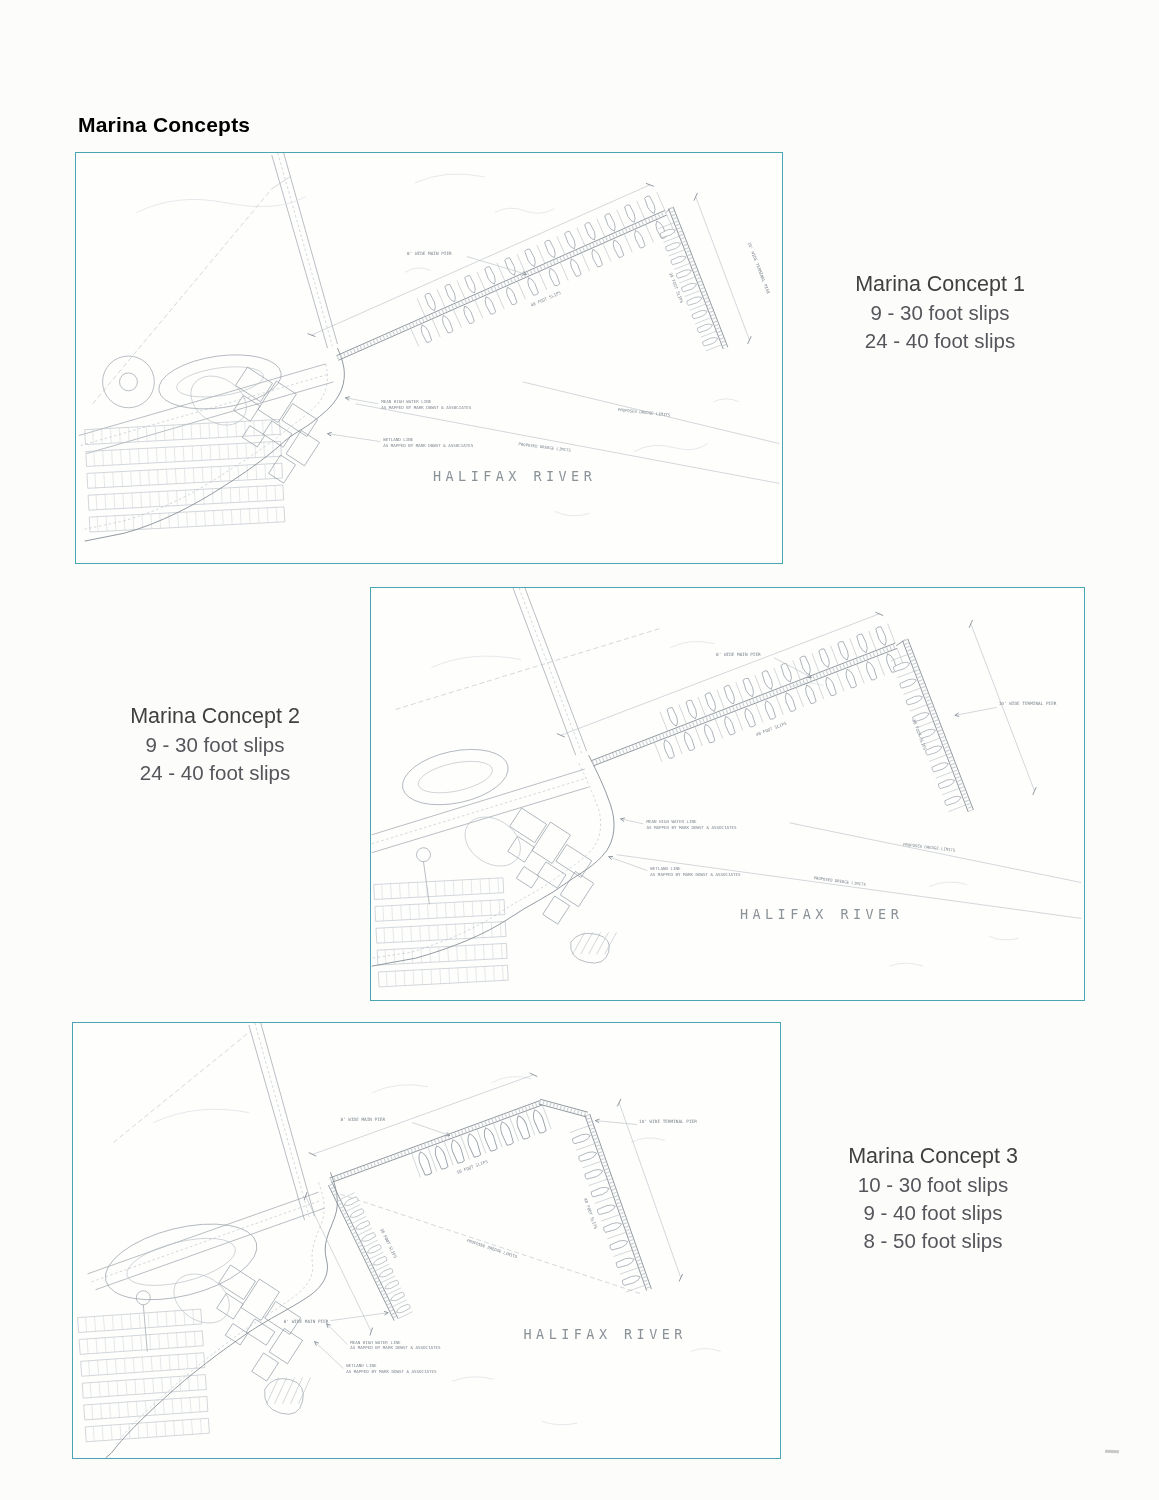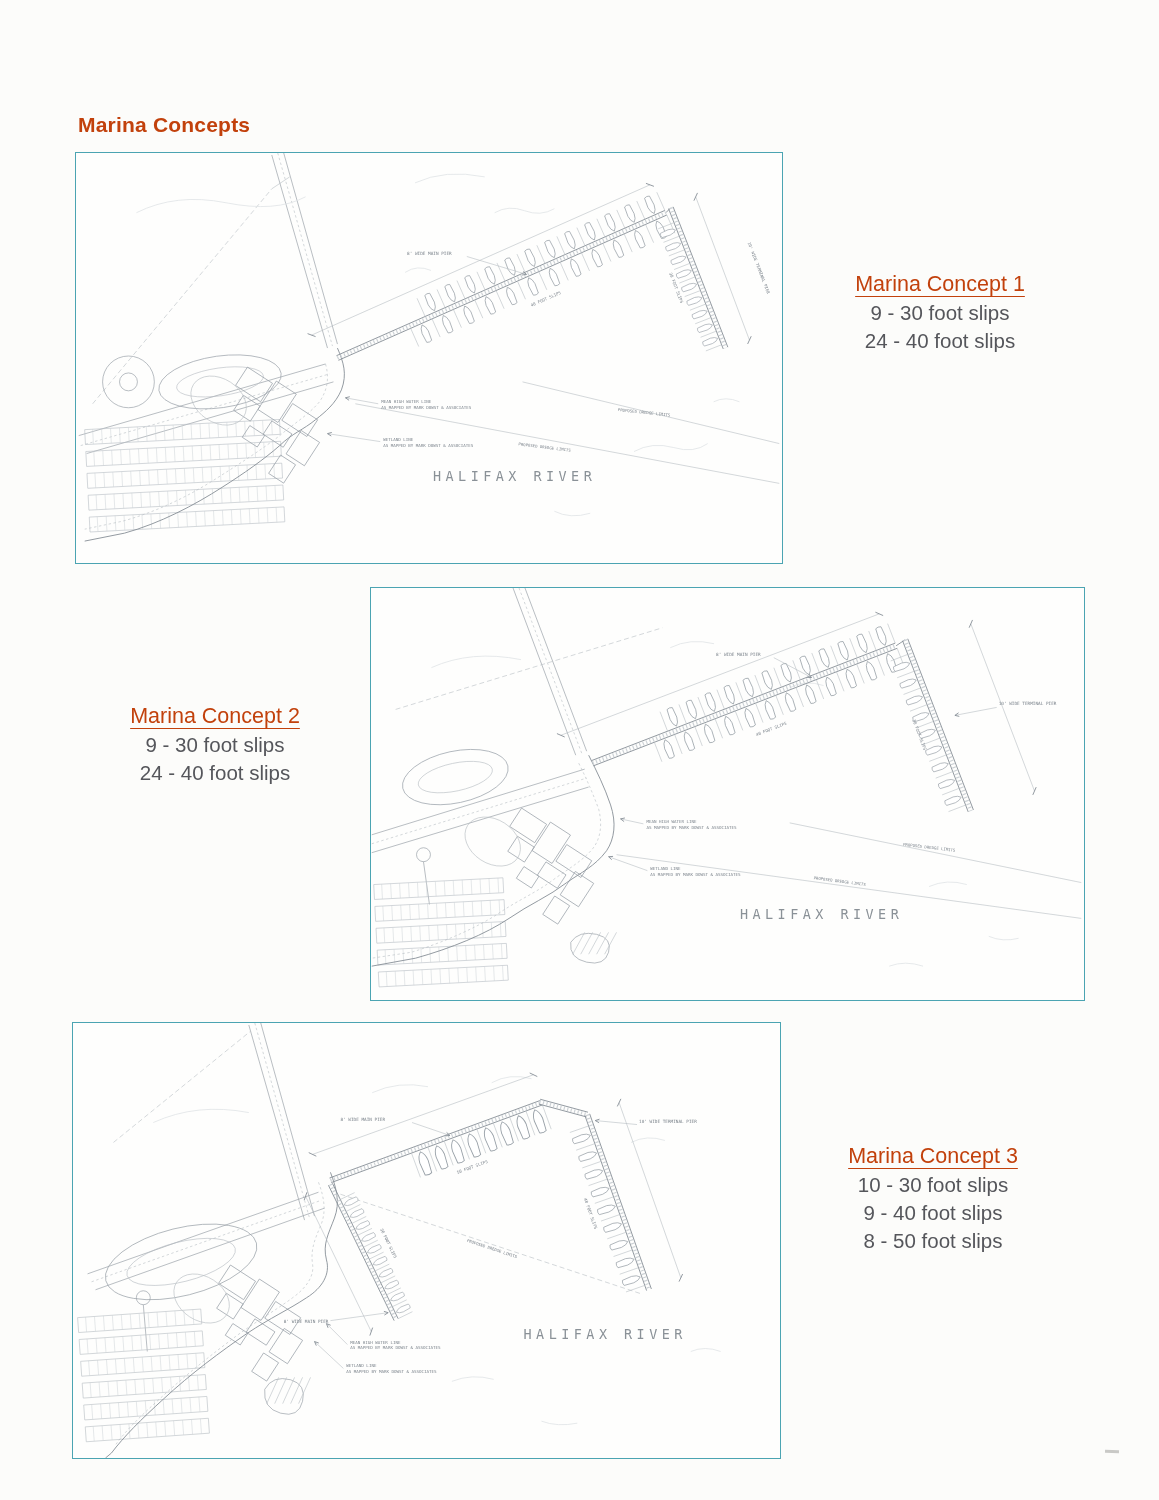--- a/index.html
+++ b/index.html
@@ -1,30 +1,30 @@
 <!DOCTYPE html>
 <html><head>
 <meta charset="utf-8">
 <style>
   html,body{margin:0;padding:0;background:#e8e8e6;}
   .page{position:relative;width:1159px;height:1500px;margin:0 auto;background:#fcfcfa;
         font-family:"Liberation Sans",sans-serif;overflow:hidden;}
   .title{position:absolute;left:78px;top:113px;font-size:21px;font-weight:bold;
-         color:#c2410c;letter-spacing:.2px;}
+         color:#000000;letter-spacing:.2px;}
   figure.plan{position:absolute;margin:0;border:1.6px solid #4ba4b2;background:#fefefd;
               box-sizing:border-box;}
   .plan svg{display:block;width:100%;height:100%;}
   #plan1{left:75px;top:152px;width:708px;height:412px;}
   #plan2{left:370px;top:587px;width:715px;height:414px;}
   #plan3{left:72px;top:1022px;width:709px;height:437px;}
   .concept-label{position:absolute;width:280px;text-align:center;color:#55565b;}
   #label1{left:800px;top:272px;}
   #label2{left:75px;top:704px;}
   #label3{left:793px;top:1144px;}
-  .chead{font-size:21.5px;color:#c2410c;text-decoration:underline;
+  .chead{font-size:21.5px;color:#404040;
          text-underline-offset:5px;text-decoration-thickness:1.3px;margin-bottom:0;}
   .slip-line{font-size:20.5px;color:#55565b;margin-top:4px;}
   
   .cad{stroke:#9aa2a9;fill:none;stroke-width:.7;}
   .cadD{stroke:#868e96;fill:none;stroke-width:.9;}
   .cadL{stroke:#b7bdc3;fill:none;stroke-width:.6;}
   .cadLL{stroke:#ccd1d6;fill:none;stroke-width:.5;}
   .water{stroke:#dfe3e6;fill:none;stroke-width:.8;}
   .dash{stroke-dasharray:5 3;}
   .dash2{stroke-dasharray:2.5 2.5;}

